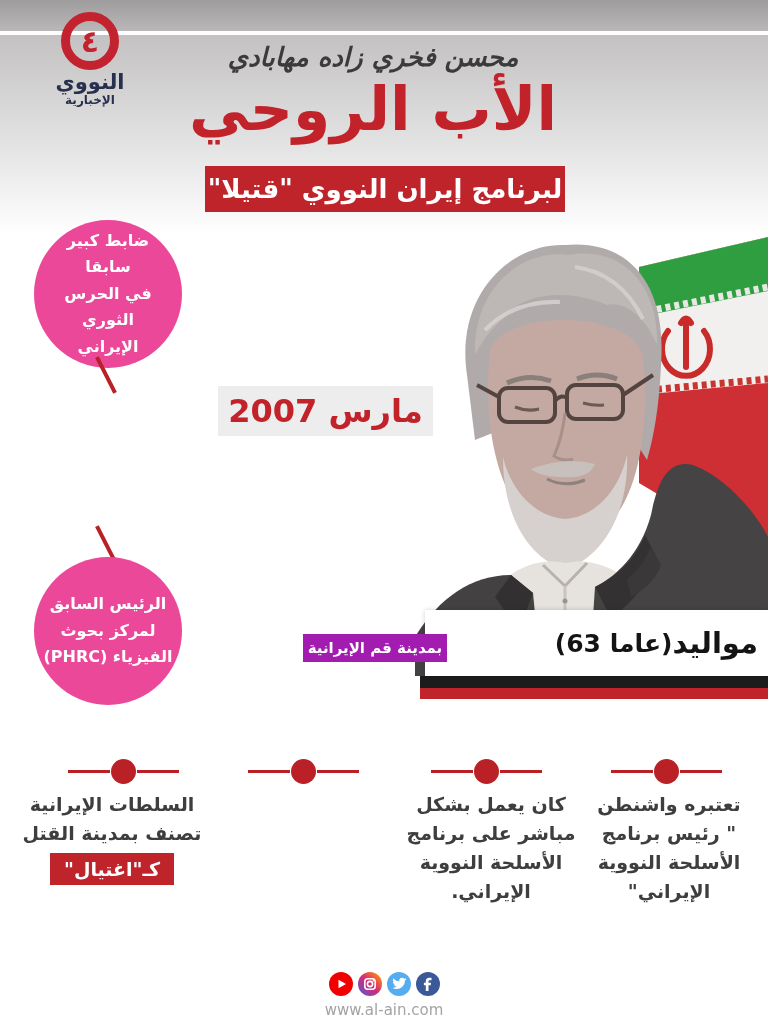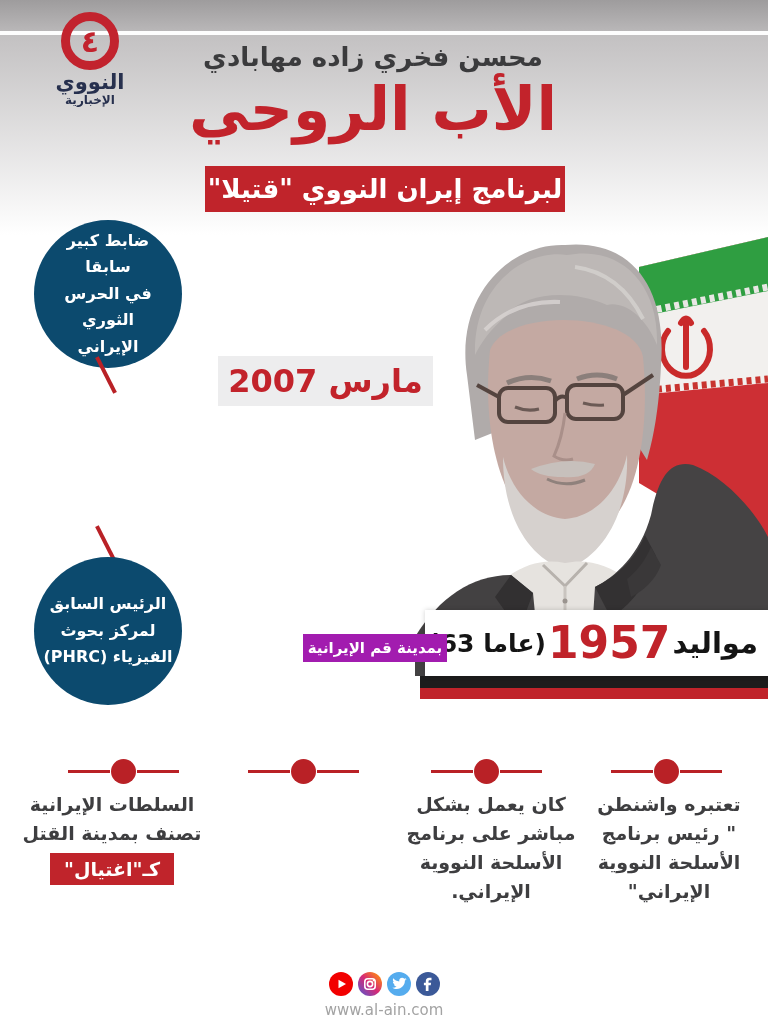--- a/index.html
+++ b/index.html
@@ -17,37 +17,37 @@
   
   .logo { position:absolute; left:50px; top:12px; width:80px; text-align:center; z-index:5; }
   .logo-ring { width:58px; height:58px; margin:0 auto; border:9px solid #c2232e; border-radius:50%;
                display:flex; align-items:center; justify-content:center;
                color:#c2232e; font-weight:bold; font-size:30px; background:transparent; }
   .logo-name { margin-top:2px; color:#27304e; font-weight:bold; font-size:21px; line-height:1; }
   .logo-tag  { color:#27304e; font-weight:bold; font-size:12px; line-height:1.2; }
 
   
   .hdr { position:absolute; left:73px; top:0; width:600px; text-align:center; direction:rtl; }
-  .hdr-name  { position:absolute; top:42px;  width:100%; font-size:26px; font-weight:bold; color:#3b3b3d; }
+  .hdr-name  { position:absolute; top:42px;  width:100%; font-size:26px; font-weight:bold; color:#3b3b3d;font-style:italic; }
   .hdr-title { position:absolute; top:74px;  width:100%; font-size:60px; font-weight:bold; color:#c2232b; }
   .hdr-box { position:absolute; left:205px; top:166px; width:360px; height:46px; background:#c0242b;
              color:#fff; font-size:26px; font-weight:bold; text-align:center; line-height:46px; direction:rtl; }
 
   
   .fact { position:absolute; left:34px; width:148px; height:148px; border-radius:50%;
-          background:#0c4a6e; color:#fff; display:flex; align-items:center; justify-content:center;
+          background:#ec4899; color:#fff; display:flex; align-items:center; justify-content:center;
           text-align:center; direction:rtl; font-size:16px; font-weight:bold; line-height:1.65;
           white-space:pre-line; padding:8px; }
   .fact1 { top:220px; } .fact2 { top:388px; } .fact3 { top:557px; }
   .conn { position:absolute; width:4px; height:40px; background:#b92126; }
   .conn1 { left:104px; top:355px; transform:rotate(-27deg); }
   .conn2 { left:104px; top:524px; transform:rotate(-27deg); }
 
   
-  .date-box { position:absolute; left:218px; top:356px; width:215px; height:50px; background:#ededee;
+  .date-box { position:absolute; left:218px; top:386px; width:215px; height:50px; background:#ededee;
               color:#c2232b; font-size:32px; font-weight:bold; text-align:center; line-height:50px; direction:rtl; }
   .sanction-text { position:absolute; left:180px; top:422px; width:270px; text-align:center; direction:rtl;
                    color:#3e3e40; font-size:26px; font-weight:bold; line-height:1.82; white-space:pre-line; }
 
   
   .portrait { position:absolute; left:415px; top:225px; width:353px; height:451px; z-index:1; }
   .strip-dark { position:absolute; left:420px; top:676px; width:348px; height:12px; background:#1d1c1c; z-index:2; }
   .strip-red  { position:absolute; left:420px; top:688px; width:348px; height:11px; background:#c0232a; z-index:2; }
 
   
@@ -162,21 +162,20 @@
       <path d="M180,362 C200,352 220,336 230,310 L241,331 C233,360 214,381 196,393 Z" fill="#333132"></path>
       <path d="M212,354 C222,346 230,336 236,322 L246,340 C240,356 228,366 216,372 Z" fill="#3a3839"></path>
     </g>
   </svg>
 
   <div class="strip-dark"></div>
   <div class="strip-red"></div>
 
   <div class="birth">
     <span class="birth-label">مواليد</span>
-    <span class="birth-year">1957</span>
     <span class="birth-age">(63 عاما)</span>
   </div>
   <div class="birth-place">بمدينة قم الإيرانية</div>
 
   <div class="marker m1">
       <div class="ln"></div>
       <div class="dt"></div>
       <div class="ln"></div>
     </div>
   <div class="marker m2">

